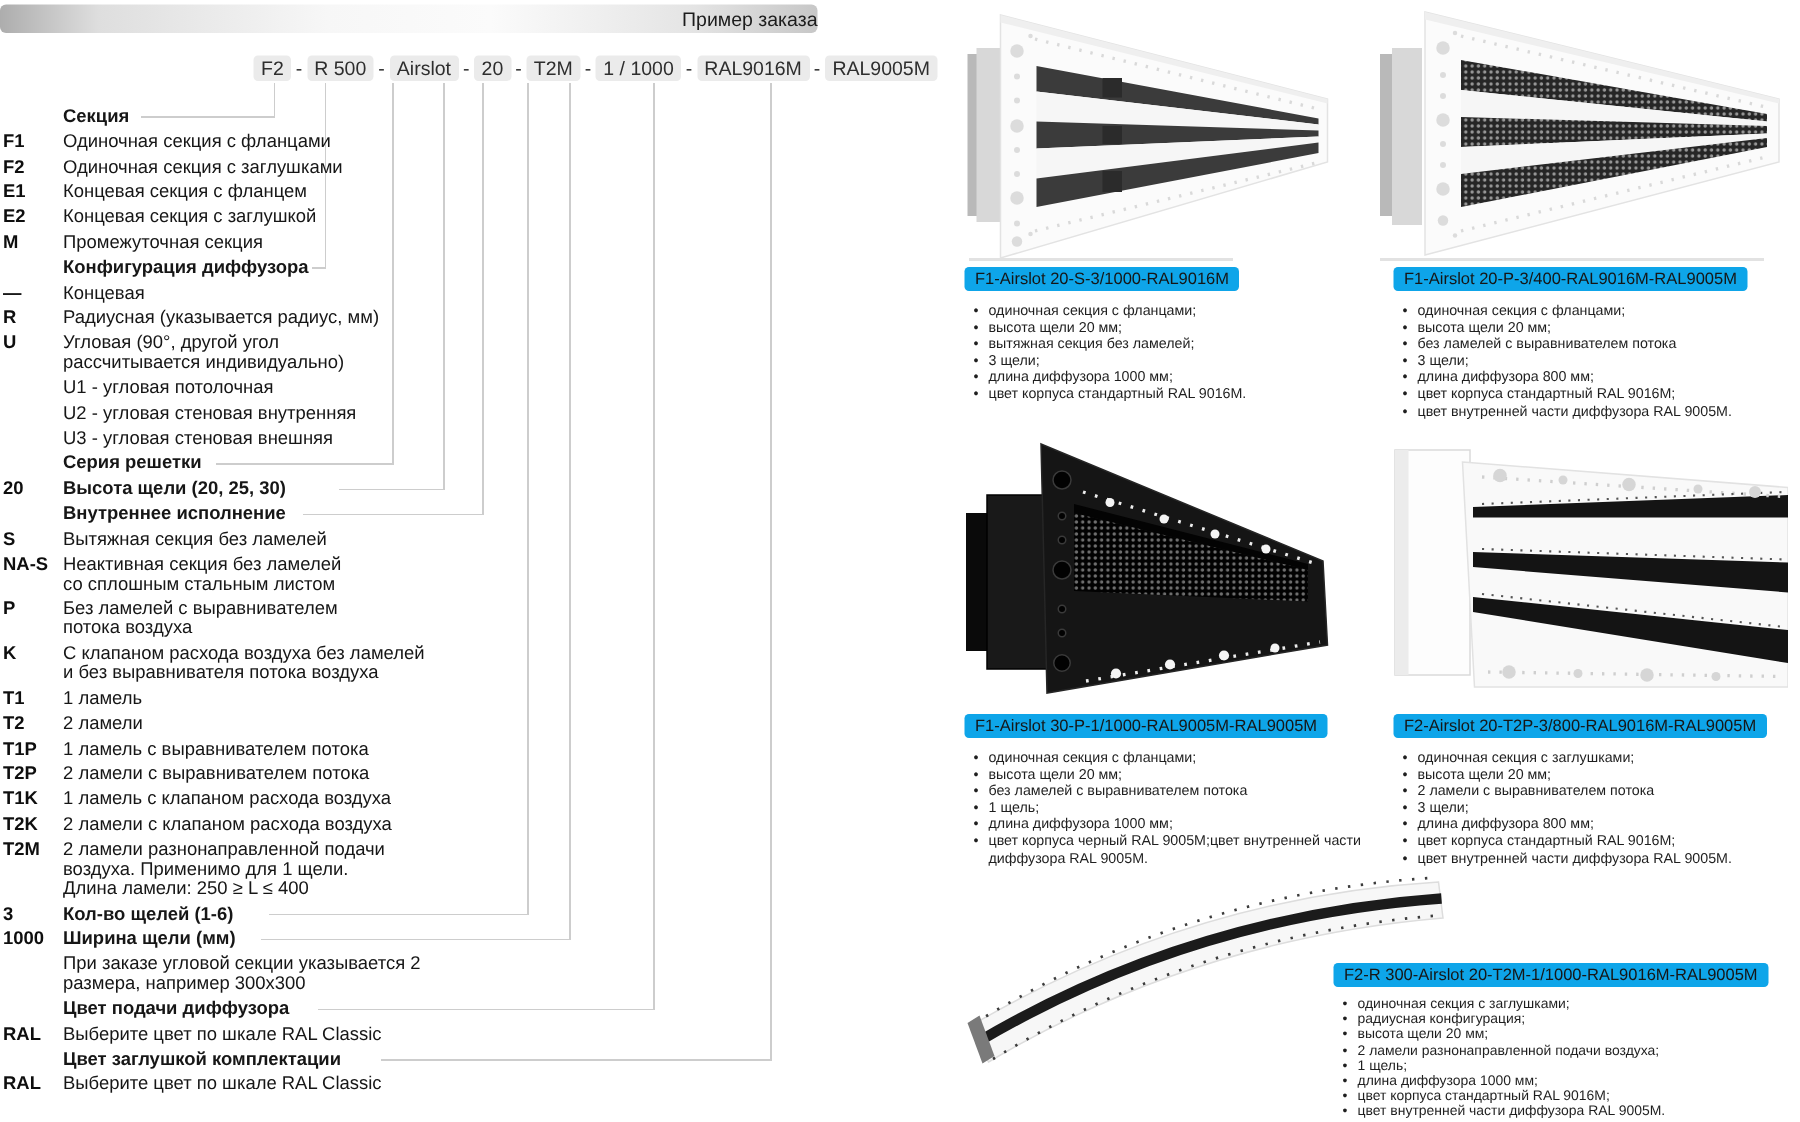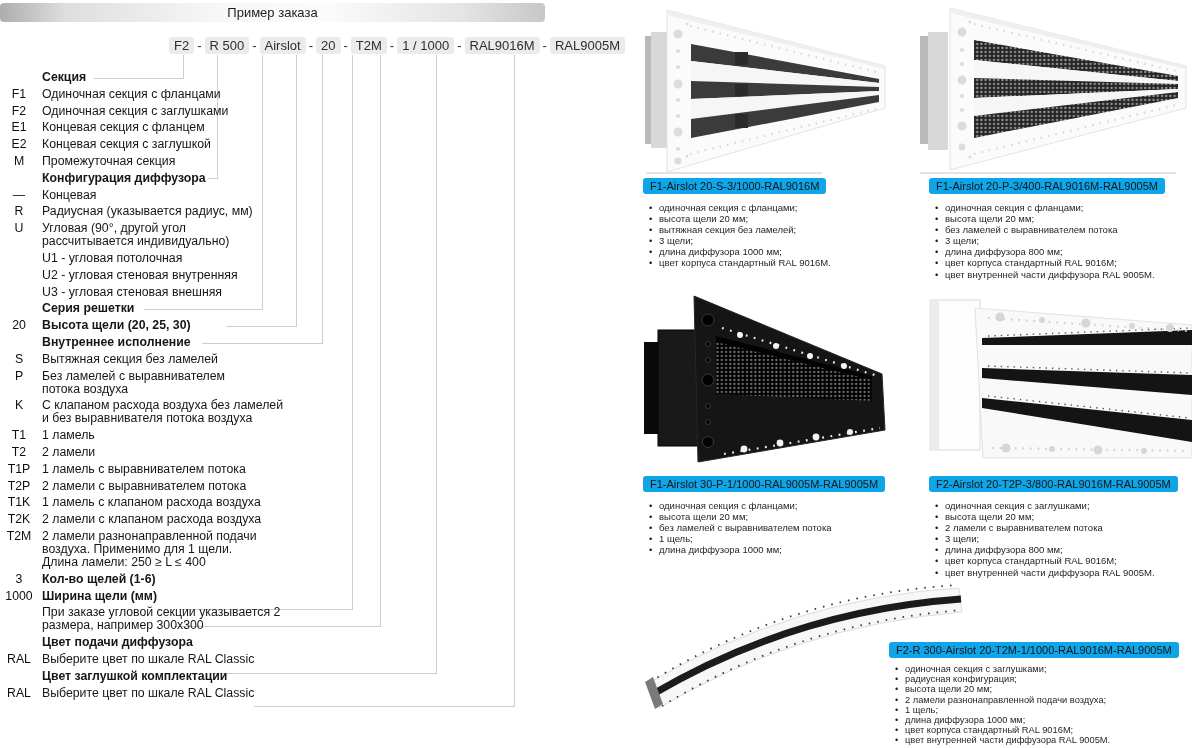--- a/index.html
+++ b/index.html
@@ -1,32 +1,32 @@
 <!DOCTYPE html>
 <html lang="ru"><head>
 <meta charset="utf-8">
 <style>
   html,body{margin:0;padding:0;background:#fff;}
   .page{position:relative;width:1200px;height:748px;background:#fff;overflow:hidden;
         font-family:"Liberation Sans","DejaVu Sans",sans-serif;color:#111;}
   
   .hdr{position:absolute;left:0;top:3px;width:545px;height:19px;border-radius:4px;
        background:linear-gradient(90deg,#adadad 0%,#dedede 12%,#f7f7f7 40%,#fbfbfb 60%,#e4e4e4 85%,#c7c7c7 100%);
-       display:flex;align-items:center;justify-content:center;}
+       display:flex;align-items:center;justify-content:flex-end;}
   .hdr span{font-size:13px;color:#1c1c1c;}
   
   .codeline{position:absolute;left:169px;top:37px;display:flex;align-items:center;white-space:nowrap;}
   .chip{background:#ebebeb;border-radius:3px;padding:1px 5px;font-size:13px;color:#2e2e2e;}
   .sep{margin:0 3px;font-size:13px;color:#2e2e2e;}
   
   .wires{position:absolute;left:0;top:0;pointer-events:none;}
   
   .legend{position:absolute;left:2px;top:71px;width:360px;}
   .lrow{display:flex;margin-bottom:3.8px;}
-  .lcode{flex:0 0 34px;text-align:center;margin-right:6px;font-weight:normal;
+  .lcode{flex:0 0 34px;text-align:left;margin-right:6px;font-weight:bold;
          font-size:12.3px;line-height:13px;color:#0e0e0e;}
   .ltext{font-size:12.3px;line-height:13px;white-space:pre-line;color:#161616;}
   .ltext.b{font-weight:bold;}
   
   .plabel{position:absolute;display:inline-block;background:#0ea5e9;border-radius:3px;
           padding:2px 7px;font-size:11px;color:#161616;white-space:nowrap;}
   .bullets{position:absolute;margin:0;padding:0;list-style:none;}
   .bullets li{position:relative;padding-left:11px;font-size:9.5px;line-height:11.1px;color:#1f1f1f;}
   .bullets li::before{content:"\2022";position:absolute;left:1px;top:0;}
   .bullets.tight li{font-size:9.3px;line-height:10.2px;}
@@ -136,20 +136,25 @@
         <span class="lcode">20</span>
         <span class="ltext b">Высота щели (20, 25, 30)</span>
       </div>
       <div class="lrow">
         <span class="lcode"></span>
         <span class="ltext b">Внутреннее исполнение</span>
       </div>
       <div class="lrow">
         <span class="lcode">S</span>
         <span class="ltext">Вытяжная секция без ламелей</span>
+      </div>
+      <div class="lrow">
+        <span class="lcode">NA-S</span>
+        <span class="ltext">Неактивная секция без ламелей
+со сплошным стальным листом</span>
       </div>
       <div class="lrow">
         <span class="lcode">P</span>
         <span class="ltext">Без ламелей с выравнивателем
 потока воздуха</span>
       </div>
       <div class="lrow">
         <span class="lcode">K</span>
         <span class="ltext">С клапаном расхода воздуха без ламелей
 и без выравнивателя потока воздуха</span>
@@ -370,20 +375,21 @@
       <li>длина диффузора 800 мм;</li>
       <li>цвет корпуса стандартный RAL 9016M;</li>
       <li>цвет внутренней части диффузора RAL 9005M.</li>
     </ul>
   <ul class="bullets w3" style="left:648px;top:500px">
       <li>одиночная секция с фланцами;</li>
       <li>высота щели 20 мм;</li>
       <li>без ламелей с выравнивателем потока</li>
       <li>1 щель;</li>
       <li>длина диффузора 1000 мм;</li>
+      <li>цвет корпуса черный RAL 9005M;цвет внутренней части диффузора RAL 9005M.</li>
     </ul>
   <ul class="bullets w2" style="left:934px;top:500px">
       <li>одиночная секция с заглушками;</li>
       <li>высота щели 20 мм;</li>
       <li>2 ламели с выравнивателем потока</li>
       <li>3 щели;</li>
       <li>длина диффузора 800 мм;</li>
       <li>цвет корпуса стандартный RAL 9016M;</li>
       <li>цвет внутренней части диффузора RAL 9005M.</li>
     </ul>

